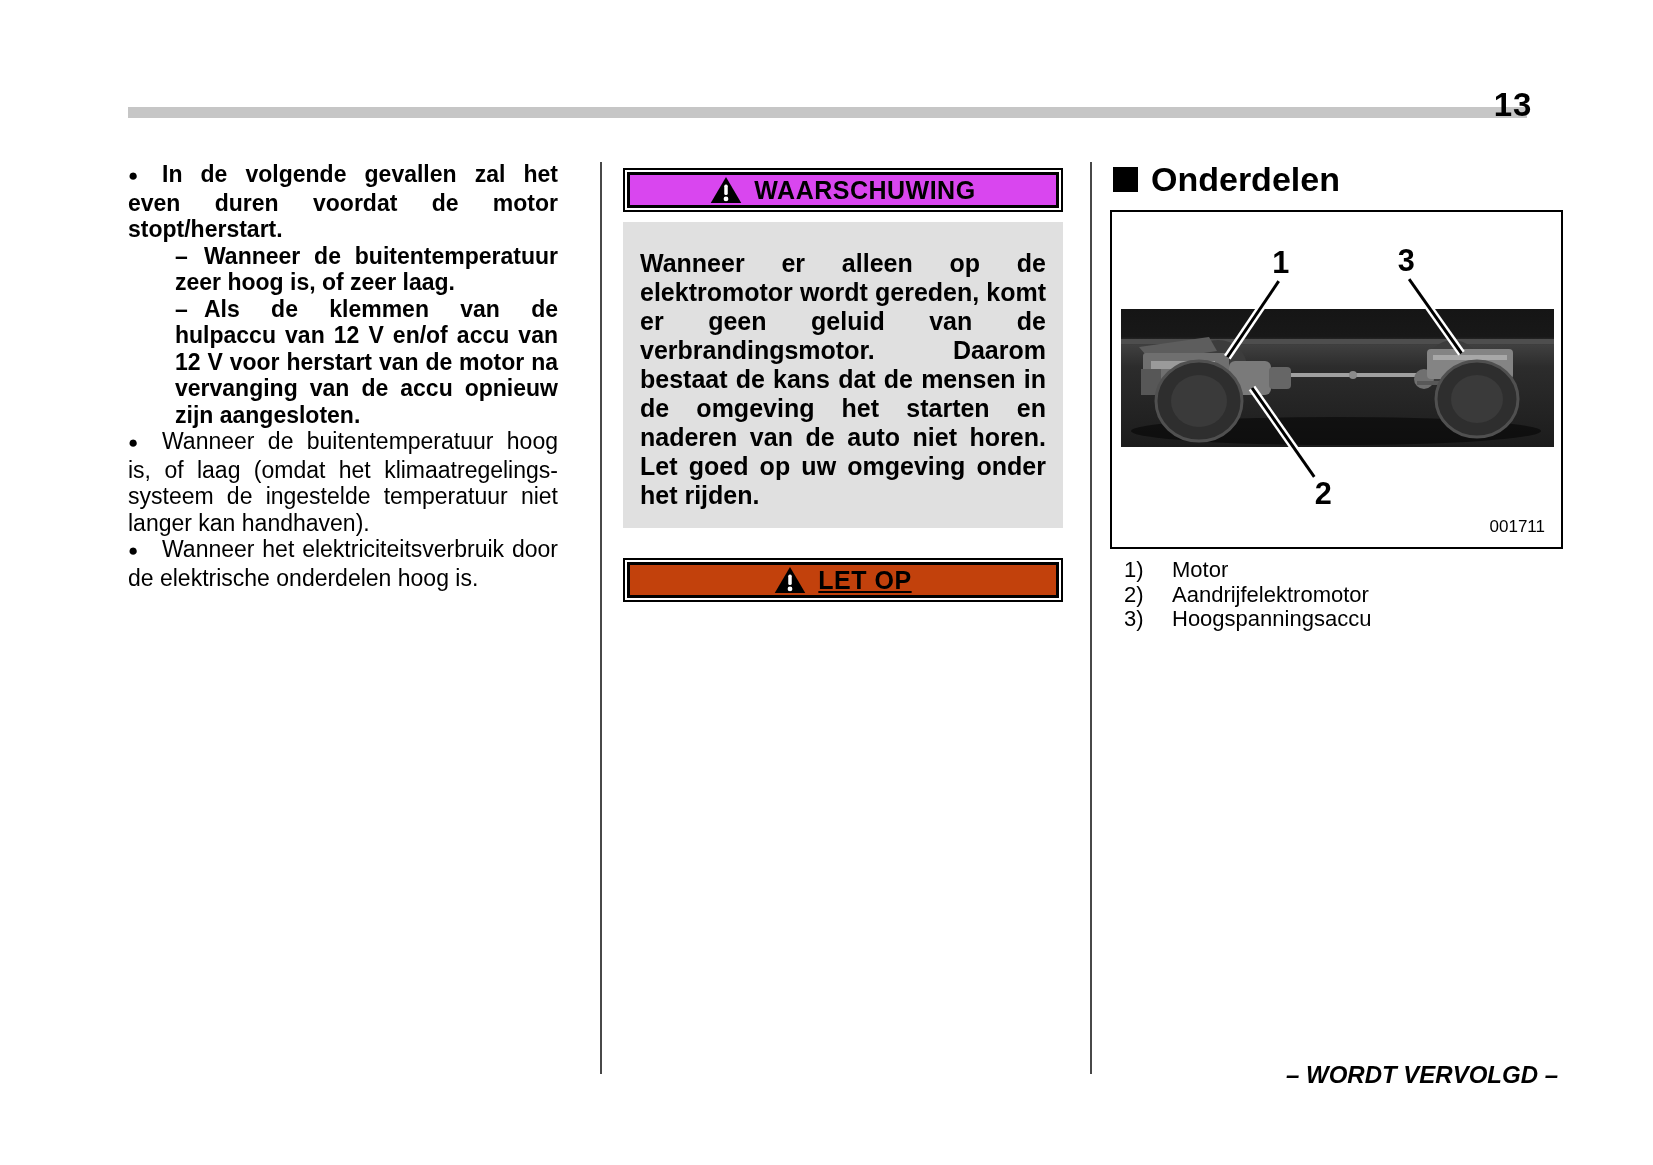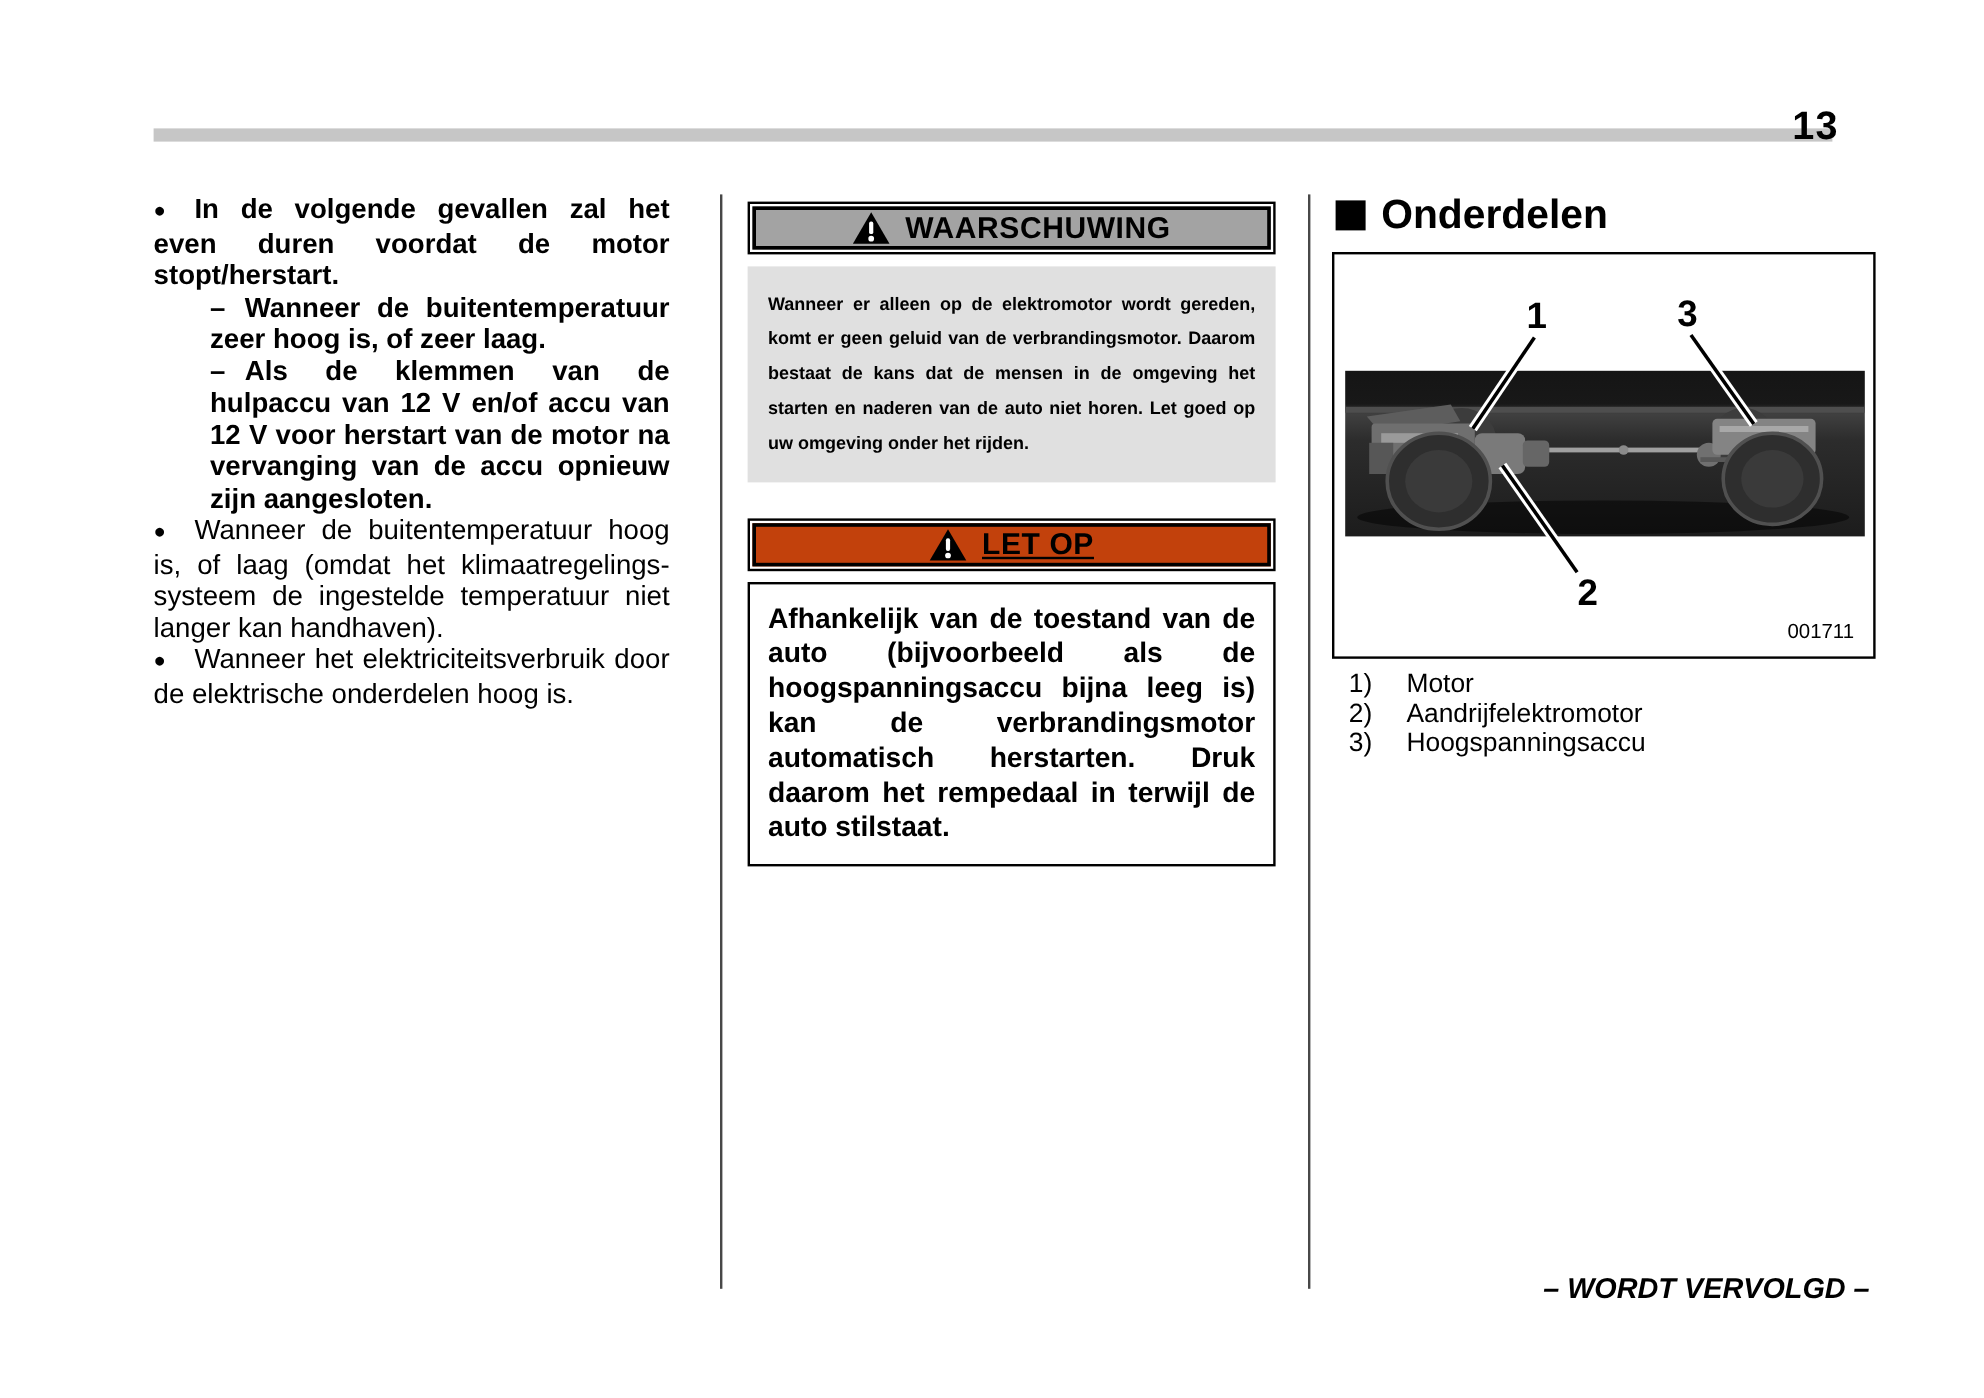--- a/index.html
+++ b/index.html
@@ -20,25 +20,25 @@
   .left-col p{margin:0;}
   .left-col .bold{font-weight:bold;}
   .left-col .sub{padding-left:47px;}
   .marker-bullet{display:inline-block;width:34px;font-size:17px;vertical-align:1px;}
   .marker-dash{display:inline-block;width:29px;}
   
   .mid-col{position:absolute;left:623px;top:168px;width:440px;}
   .alert-hdr{border:2px solid #000;padding:2px;background:#fff;box-sizing:border-box;}
   .alert-hdr .inner{border:3px solid #000;display:flex;align-items:center;justify-content:center;
     gap:12px;height:30px;font-weight:bold;font-size:25px;letter-spacing:.5px;}
-  .alert-hdr.warn .inner{background:#a3a3a3;}
+  .alert-hdr.warn .inner{background:#d946ef;}
   .alert-hdr.caut .inner{background:#c2410c;text-decoration:underline;}
   .tri{width:32px;height:28px;flex:0 0 auto;}
-  .warn-body{margin-top:10px;background:#e0e0e0;padding:17px 17px 18px 17px;
-    font-weight:bold;font-size:15px;line-height:29px;text-align:justify;box-sizing:border-box;}
+  .warn-body{margin-top:10px;background:#e0e0e0;padding:27px 17px 18px 17px;
+    font-weight:bold;font-size:25px;line-height:29px;text-align:justify;box-sizing:border-box;}
   .caut-gap{height:30px;}
   .caut-body{margin-top:9px;border:2px solid #000;background:#fff;padding:14px 15px 16px 15px;
     font-weight:bold;font-size:23.5px;line-height:29px;text-align:justify;box-sizing:border-box;}
   
   .right-col{position:absolute;left:1110px;top:160px;width:453px;}
   .section-h{display:flex;align-items:center;gap:13px;font-size:34px;font-weight:bold;margin-left:3px;}
   .sq{width:25px;height:25px;background:#000;flex:0 0 auto;}
   .figure-frame{position:relative;margin-top:11px;width:453px;height:339px;
     border:2px solid #000;box-sizing:border-box;background:#fff;}
   .photo{position:absolute;left:9px;top:97px;width:433px;height:138px;
@@ -90,21 +90,20 @@
     <div class="alert-hdr caut">
       <div class="inner">
         <svg class="tri" viewBox="0 0 100 88">
           <path d="M50 3 L98 85 L2 85 Z" fill="#000"></path>
           <rect x="44.5" y="27" width="11" height="33" rx="5" fill="#fff"></rect>
           <circle cx="50" cy="72" r="7.5" fill="#fff"></circle>
         </svg>
         <span>LET OP</span>
       </div>
     </div>
-    <div class="caut-body">Afhankelijk van de toestand van de auto (bijvoorbeeld als de hoogspanningsaccu bijna leeg is) kan de verbrandingsmotor automatisch herstarten. Druk daarom het rempedaal in terwijl de auto stilstaat.</div>
 
   </div>
 
   <div class="right-col">
 
     <div class="section-h">
       <div class="sq"></div>
       <span>Onderdelen</span>
     </div>
 

